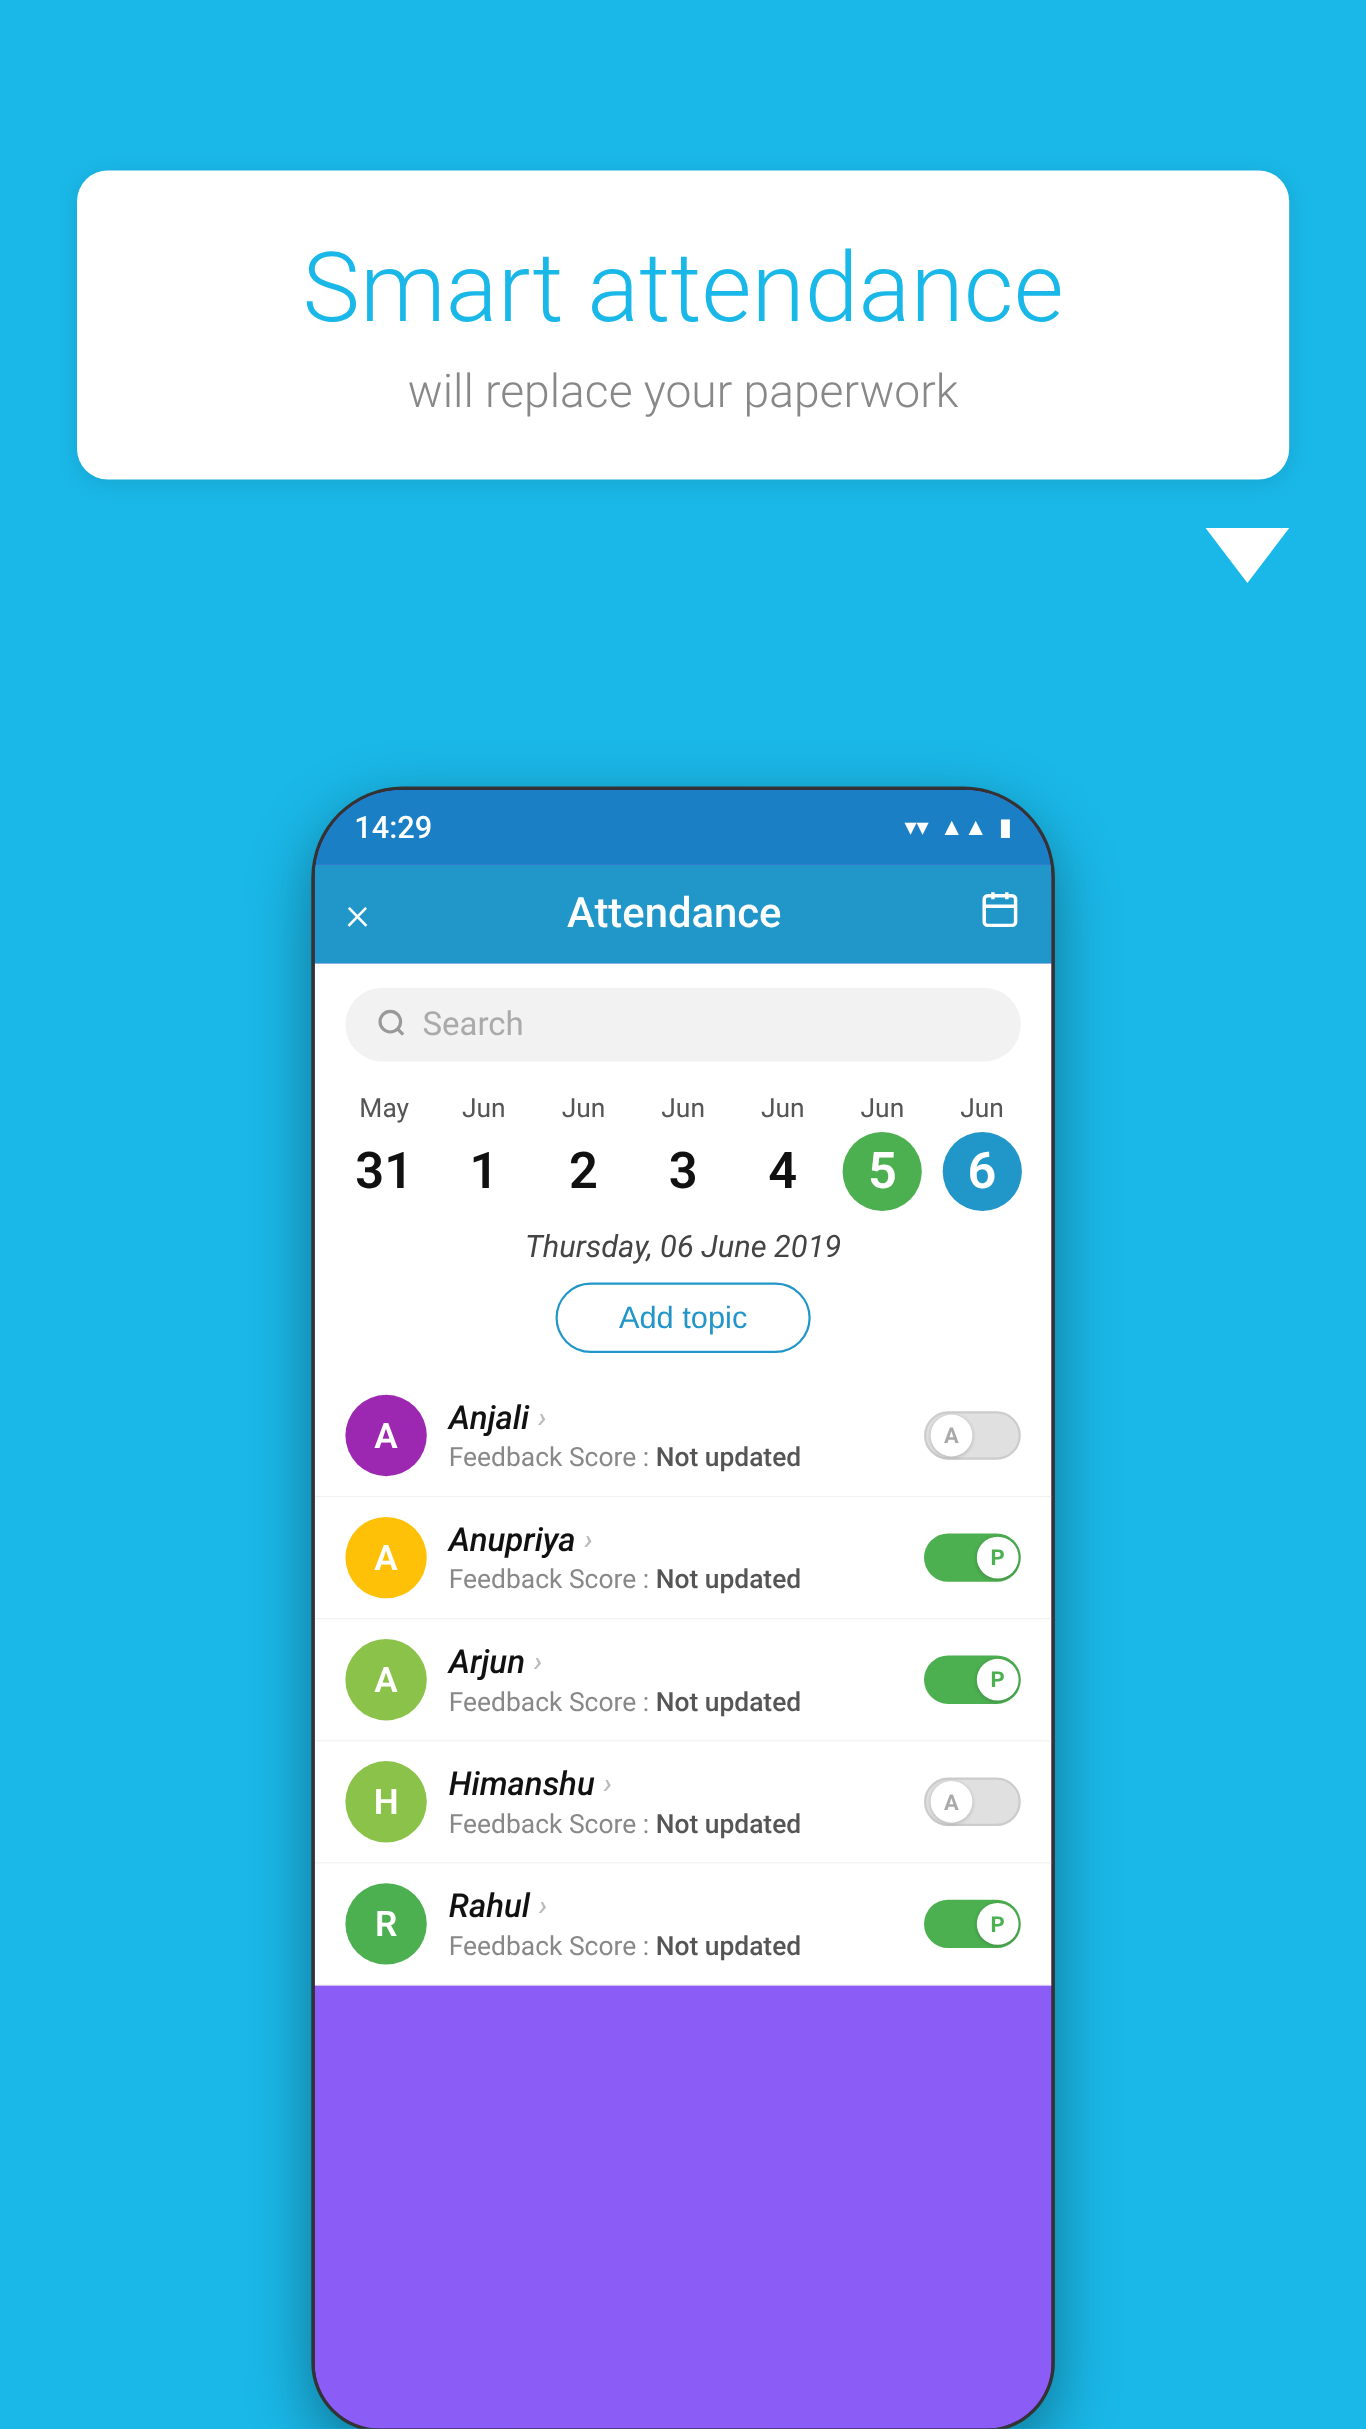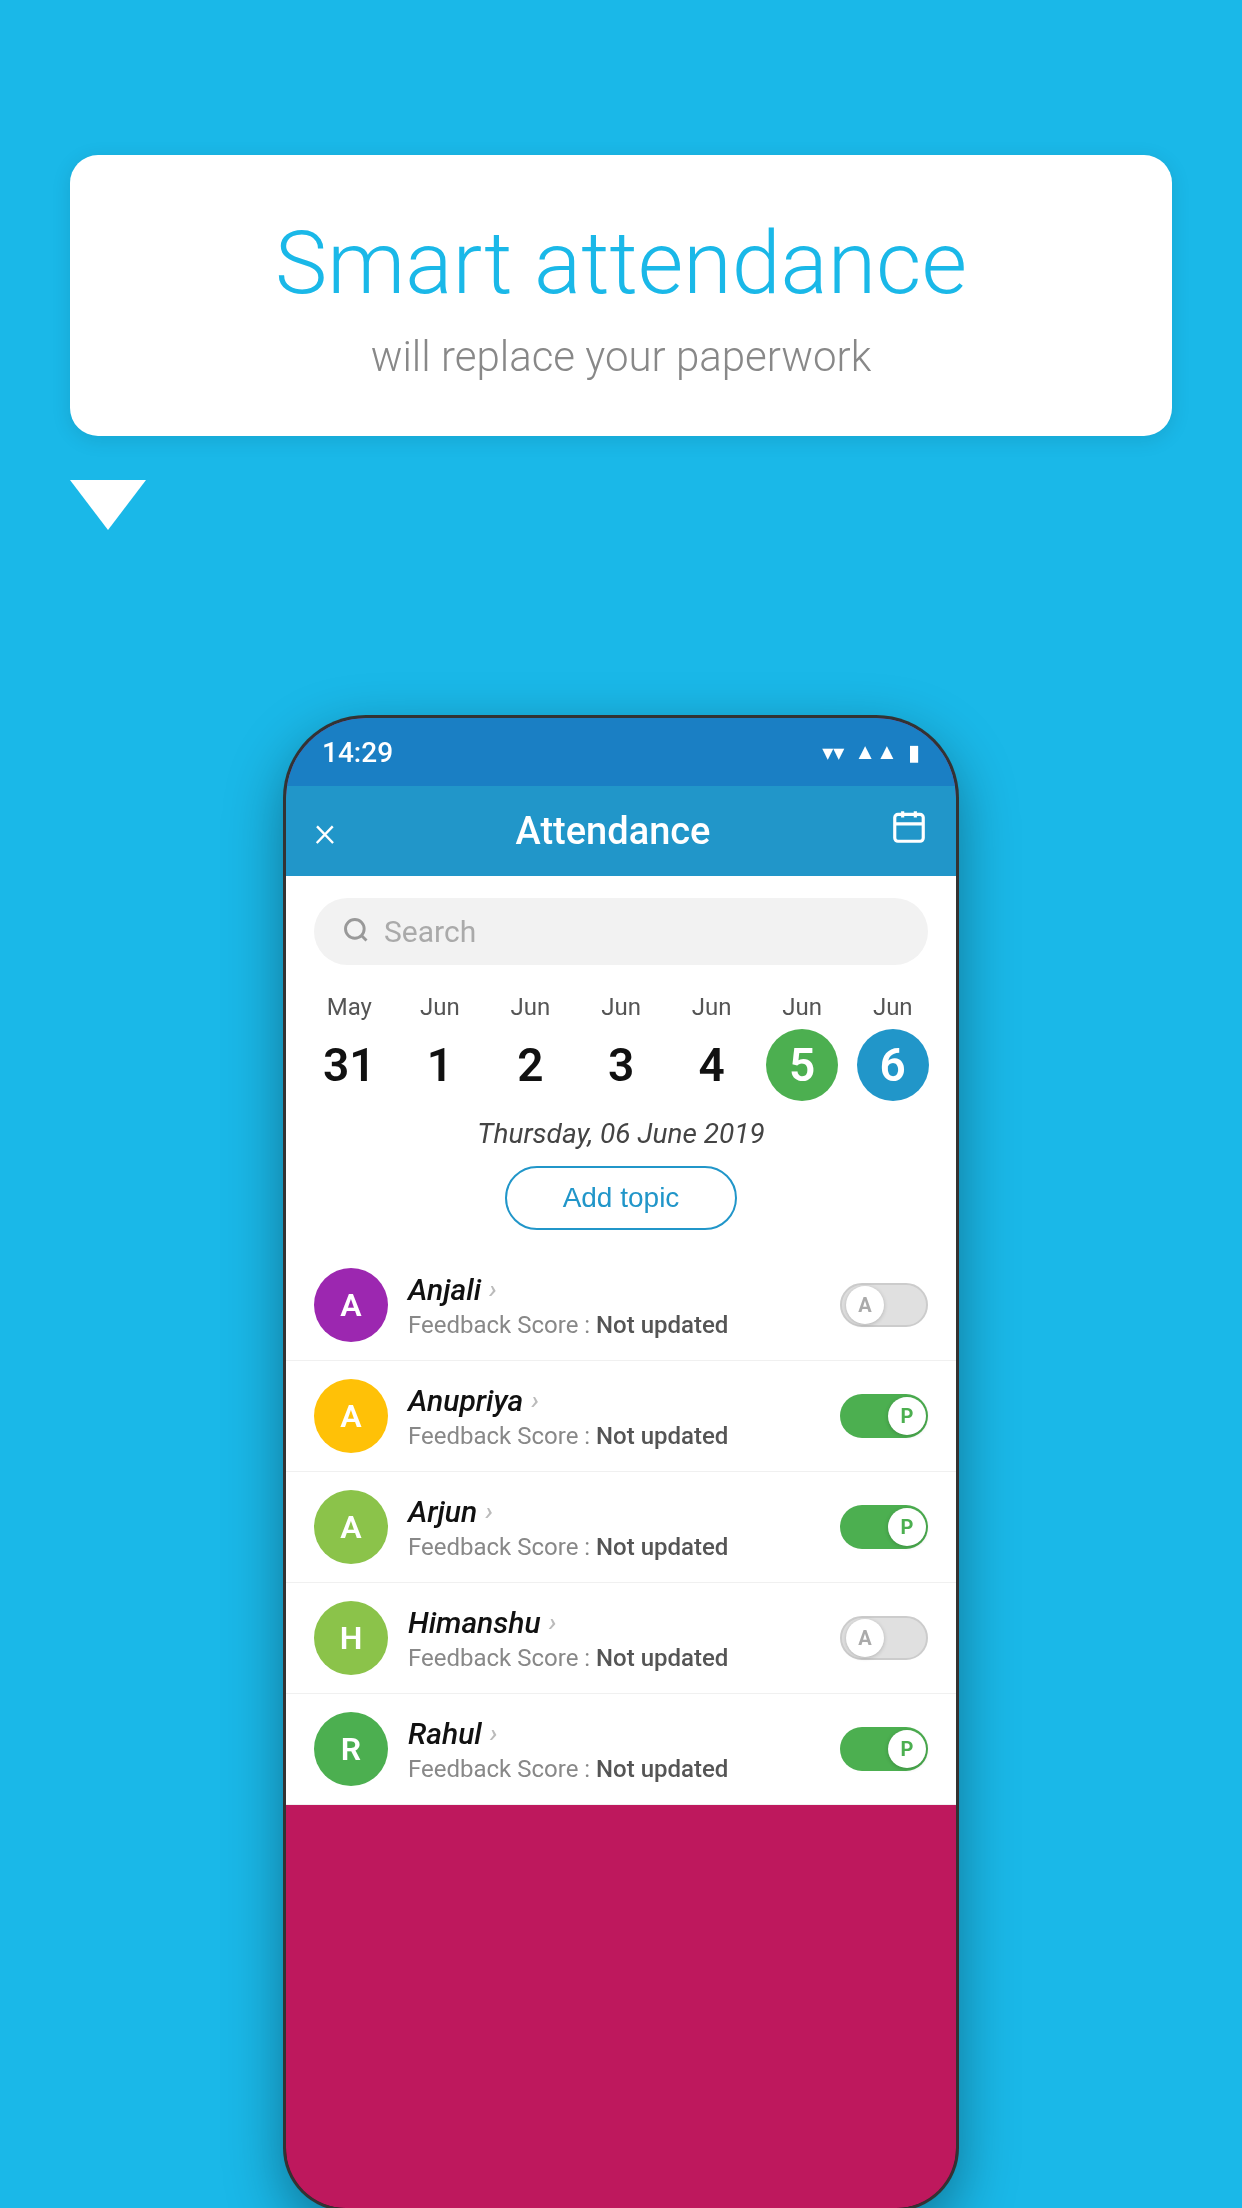--- a/index.html
+++ b/index.html
@@ -14,21 +14,21 @@
     }
 
     
     .speech-bubble-wrapper {
       position: absolute;
       top: 155px;
       left: 70px;
       right: 70px;
       display: flex;
       flex-direction: column;
-      align-items: flex-start;
+      align-items: flex-end;
       gap: 44px;
     }
 
     .speech-bubble {
       background: white;
       border-radius: 28px;
       padding: 60px 80px 55px;
       width: 100%;
       text-align: center;
       box-shadow: 0 4px 20px rgba(0,0,0,0.1);
@@ -73,21 +73,21 @@
 
     
     .phone-inner {
       position: absolute;
       top: 0;
       left: 0;
       right: 0;
       bottom: 0;
       border-radius: 78px 78px 58px 58px;
       overflow: hidden;
-      background: #be185d;
+      background: #8b5cf6;
     }
 
     
     .status-bar {
       background: #1a7fc4;
       height: 68px;
       display: flex;
       align-items: center;
       justify-content: space-between;
       padding: 0 36px;

